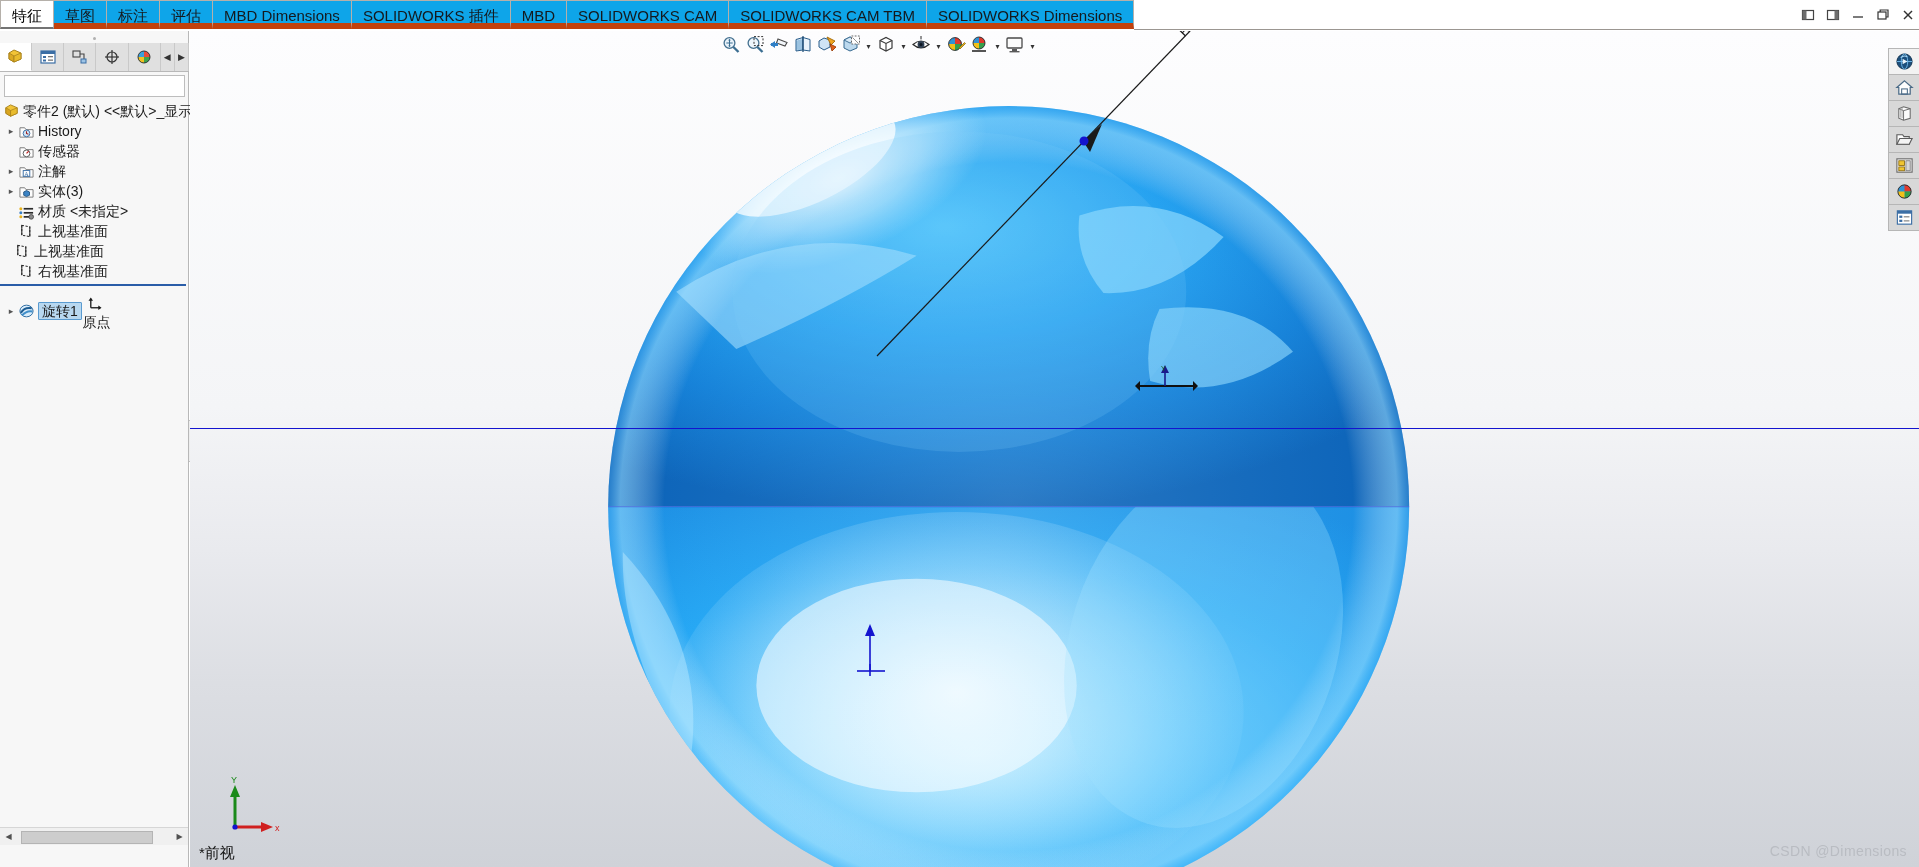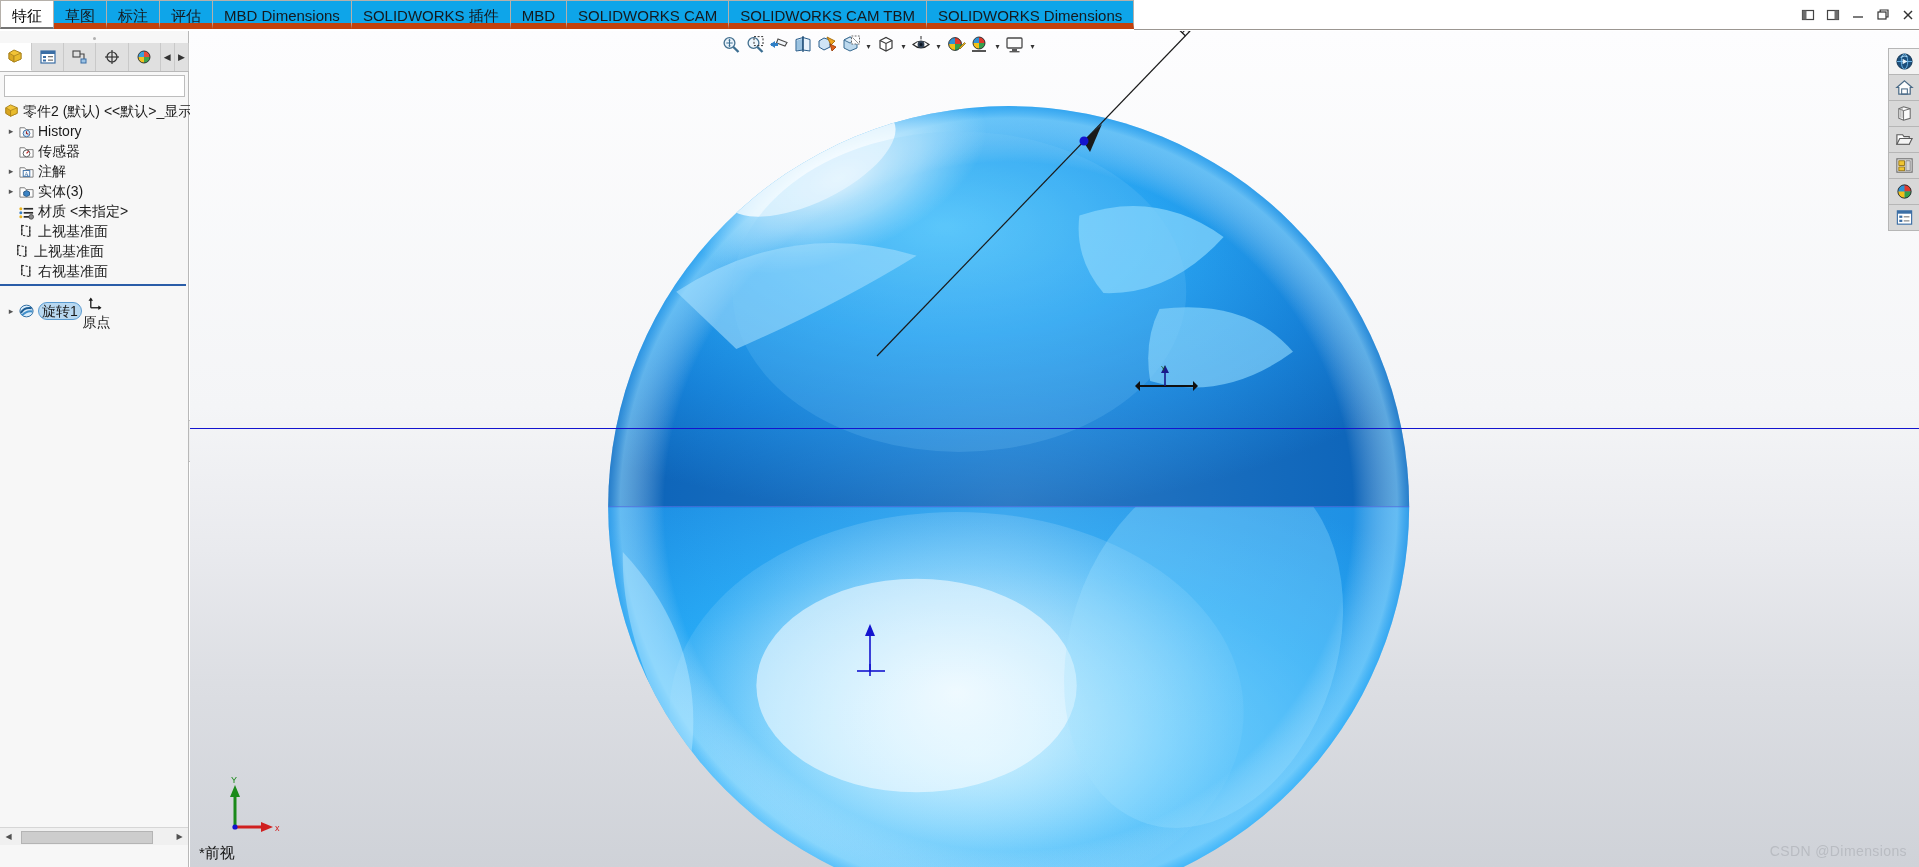--- a/index.html
+++ b/index.html
@@ -92,21 +92,21 @@
     width:14px;text-align:center;font-size:9px;color:#555;flex:0 0 14px;
   }
   .trow .ticon{
     width:17px;height:16px;flex:0 0 17px;margin-right:3px;
     display:flex;align-items:center;justify-content:center;
   }
   .trow .tlabel{line-height:20px;}
   .trow.root{font-size:14px;padding-left:3px;}
   .trow.selected .tlabel{
     background:#b8d8f0;border:1px solid #5a9bd0;padding:0 3px;
-    border-radius:9px;line-height:16px;
+    border-radius:1px;line-height:16px;
   }
   .tree-underline{
     position:absolute;left:0;top:253px;width:186px;height:0;
     border-bottom:2px solid #2a5da8;
   }
 
   
   .h-scroll{
     position:absolute;left:0;bottom:22px;width:188px;height:17px;
     background:#f0f0f0;border-top:1px solid #d6d6d6;

